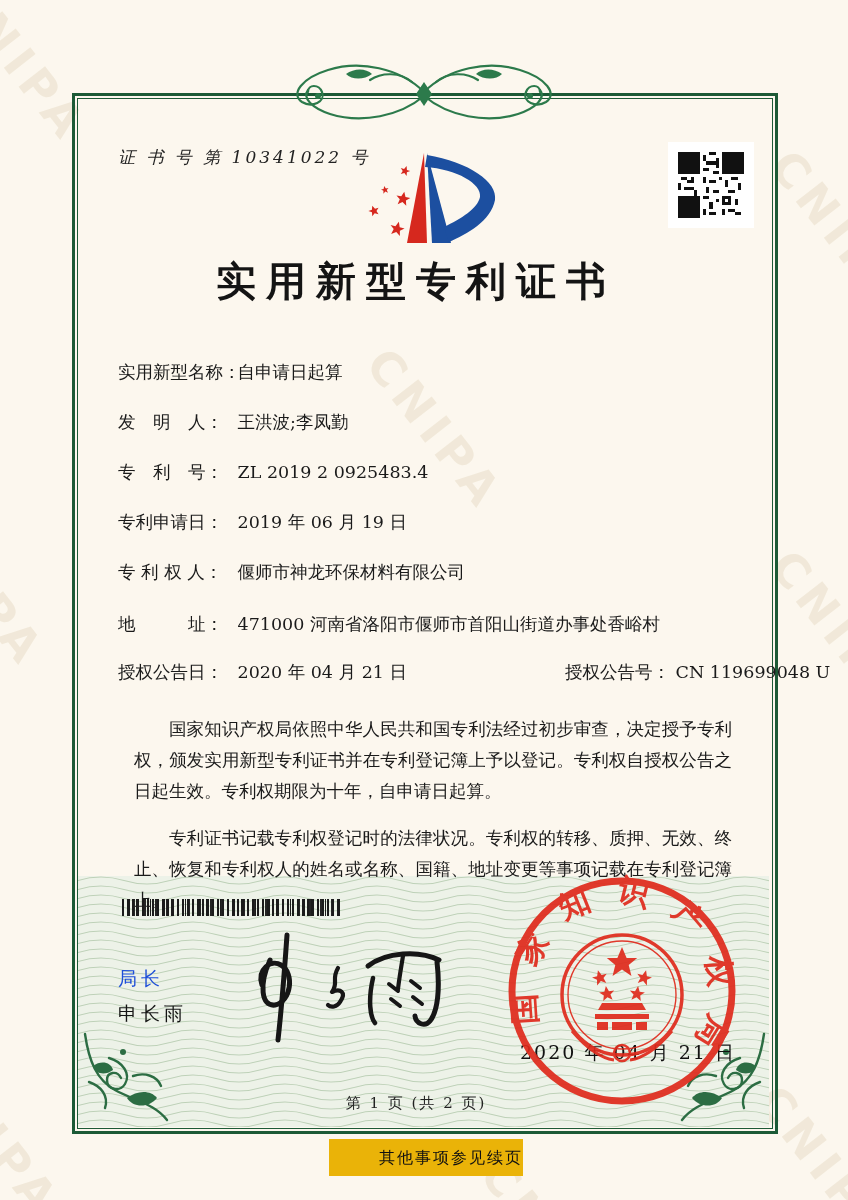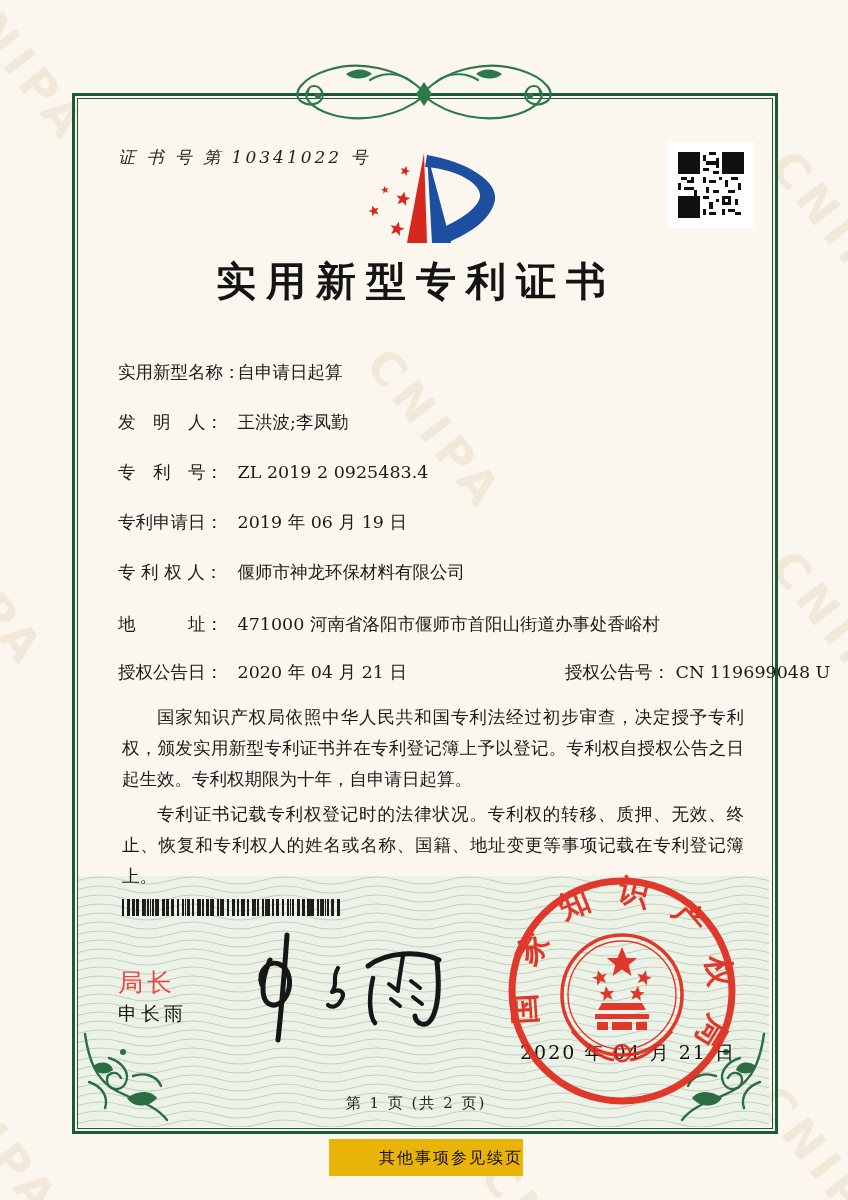--- a/index.html
+++ b/index.html
@@ -29,30 +29,30 @@
            display:flex;align-items:center;justify-content:center;}
   .title{position:absolute;left:0;right:16px;top:254px;text-align:center;font-size:40px;
          font-weight:bold;letter-spacing:10px;color:#141414;}
 
   .field{position:absolute;left:118px;font-size:17.5px;color:#1a1a1a;white-space:nowrap;}
   .flabel{display:inline-block;width:114px;}
   .grant-no{position:absolute;left:447px;top:0;}
 
   .paras{position:absolute;left:118px;top:698px;width:630px;font-size:17.5px;line-height:31px;
          text-align:justify;color:#1a1a1a;}
-  .paras p{margin:4px;text-indent:2em;}
+  .paras p{margin:16px;text-indent:2em;}
 
   .barcode{position:absolute;left:122px;top:899px;width:218px;height:17px;
     background-image:
       repeating-linear-gradient(90deg,#1b1b1b 0 2px,transparent 2px 5px),
       repeating-linear-gradient(90deg,#1b1b1b 0 1px,transparent 1px 7px),
       repeating-linear-gradient(90deg,#242424 0 2px,transparent 2px 11px);}
 
-  .gov-title{position:absolute;left:118px;top:966px;font-size:25px;letter-spacing:4px;
-             font-family:"DejaVu Sans",sans-serif;color:#ef4444;}
+  .gov-title{position:absolute;left:118px;top:966px;font-size:19px;letter-spacing:4px;
+             font-family:"DejaVu Sans",sans-serif;color:#1d4ed8;}
   .gov-name{position:absolute;left:118px;top:1001px;font-size:19px;letter-spacing:4px;
             font-family:"DejaVu Sans",sans-serif;color:#141414;}
   .sig{position:absolute;left:240px;top:928px;width:225px;height:118px;}
 
   .seal-date{position:absolute;left:520px;top:1040px;font-size:19px;letter-spacing:2px;color:#111;}
   .seal{position:absolute;left:502px;top:871px;width:240px;height:240px;pointer-events:none;}
 
   .page-info{position:absolute;left:0;right:16px;top:1094px;text-align:center;font-size:15px;
              letter-spacing:2px;color:#222;}
   .cont-note{position:absolute;left:329px;top:1139px;width:194px;height:37px;background:#eab308;

